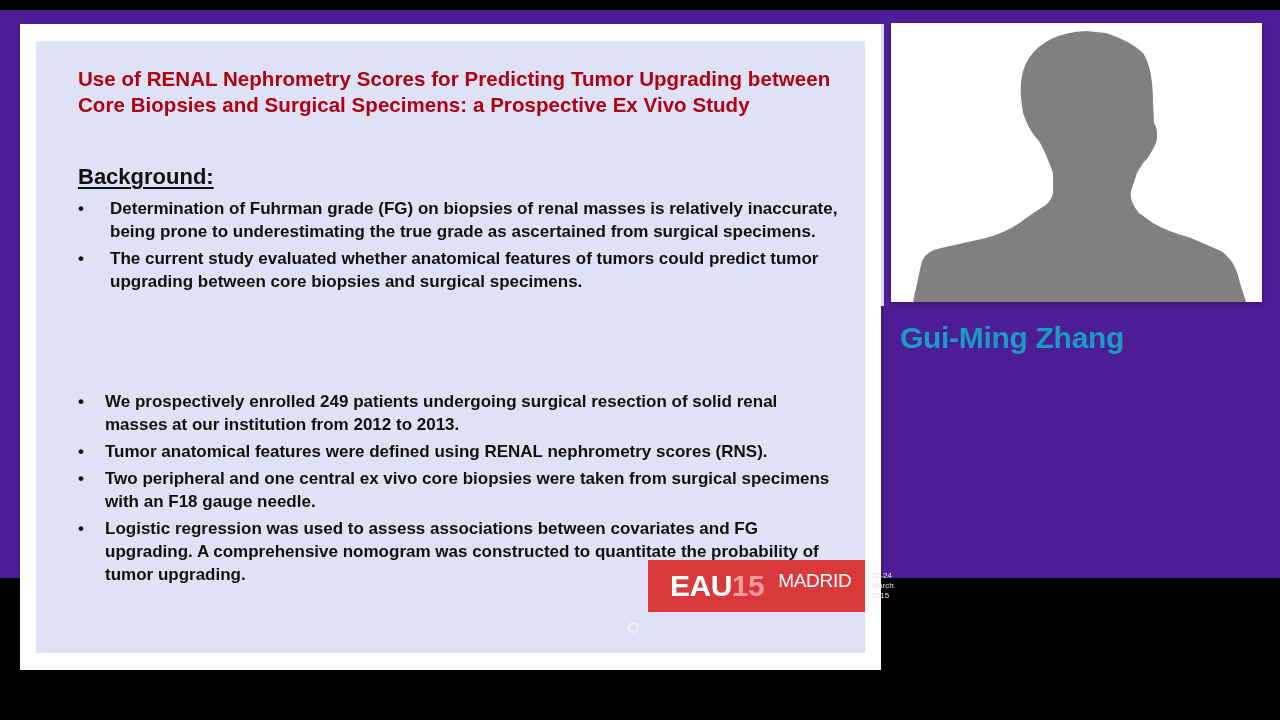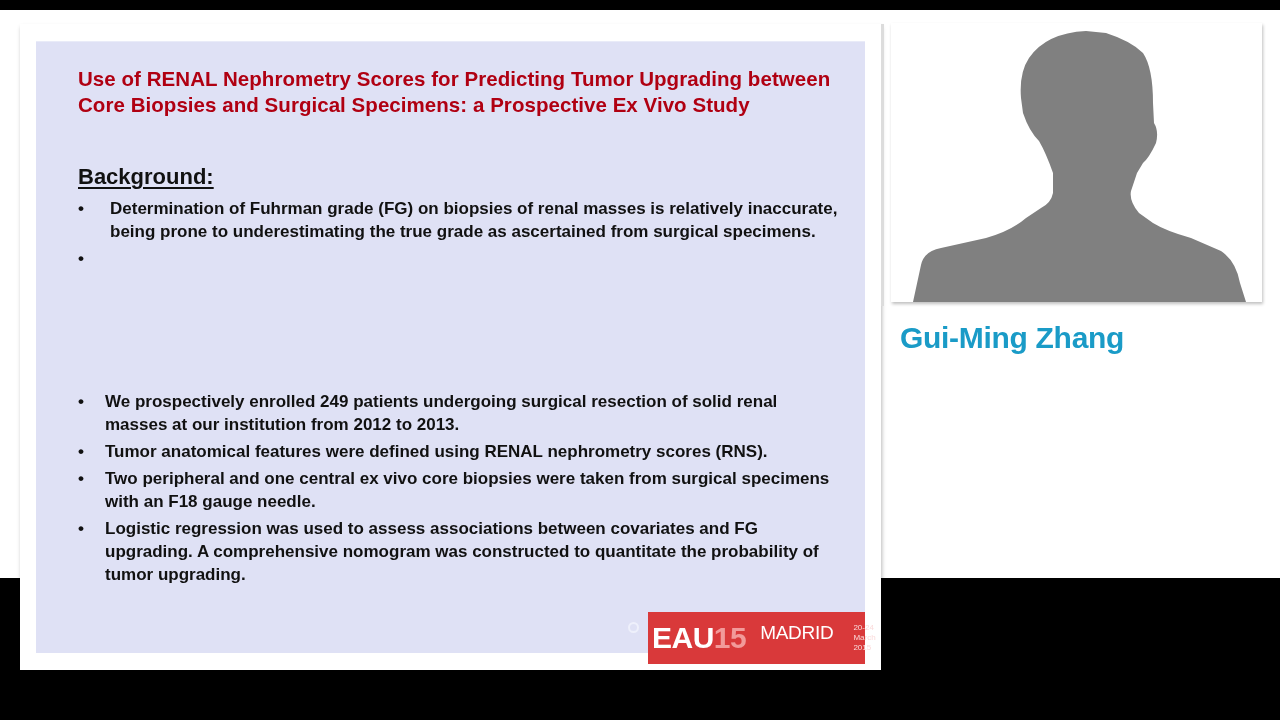--- a/index.html
+++ b/index.html
@@ -4,21 +4,21 @@
   <style>
     * { box-sizing: border-box; margin: 0; padding: 0; }
     html, body {
       width: 1280px; height: 720px; overflow: hidden;
       background: #000;
       font-family: "Liberation Sans", sans-serif;
     }
     .stage {
       position: absolute; left: 0; top: 10px;
       width: 1280px; height: 568px;
-      background: #ffffff;
+      background: #4c1d95;
     }
     .slide-frame {
       position: absolute; left: 20px; top: 14px;
       width: 861px; height: 646px;
       background: #ffffff;
       box-shadow: 1px 3px 4px rgba(0,0,0,0.28);
     }
     .slide {
       position: absolute; left: 16px; top: 17px;
       width: 829px; height: 612px;
@@ -60,25 +60,25 @@
     .bullets li .dot {
       position: absolute; left: 0; top: 0;
     }
     .bg-section { top: 122px; text-decoration: underline; }
     .bg-list { top: 155px; }
     .mpm-section { top: 314px; }
     .mpm-list { top: 348px; }
     .mpm-list li { padding-left: 27px; }
 
     .eau-logo {
-      position: absolute; left: 612px; top: 570px;
+      position: absolute; left: 612px; top: 518px;
       width: 217px; height: 52px;
       background: #d9393a;
       display: flex; align-items: center;
-      padding-left: 4px;
+      padding-left: 22px;
     }
     .eau-text {
       color: #fff;
       font-weight: bold;
       font-size: 30px;
       letter-spacing: -0.5px;
     }
     .eau-num {
       color: #f29a9a;
       font-weight: bold;
@@ -143,20 +143,21 @@
       <div class="slide-title">Use of RENAL Nephrometry Scores for Predicting Tumor Upgrading between Core Biopsies and Surgical Specimens: a Prospective Ex Vivo Study</div>
 
       <div class="section-head bg-section">Background:</div>
       <ul class="bullets bg-list">
         <li>
           <span class="dot">•</span>
           <span>Determination of Fuhrman grade (FG) on biopsies of renal masses is relatively inaccurate, being prone to underestimating the true grade as ascertained from surgical specimens.</span>
         </li>
         <li>
           <span class="dot">•</span>
+          <span>The current study evaluated whether anatomical features of tumors could predict tumor upgrading between core biopsies and surgical specimens.</span>
         </li>
       </ul>
 
       <ul class="bullets mpm-list">
         <li>
           <span class="dot">•</span>
           <span>We prospectively enrolled 249 patients undergoing surgical resection of solid renal masses at our institution from 2012 to 2013.</span>
         </li>
         <li>
           <span class="dot">•</span>

